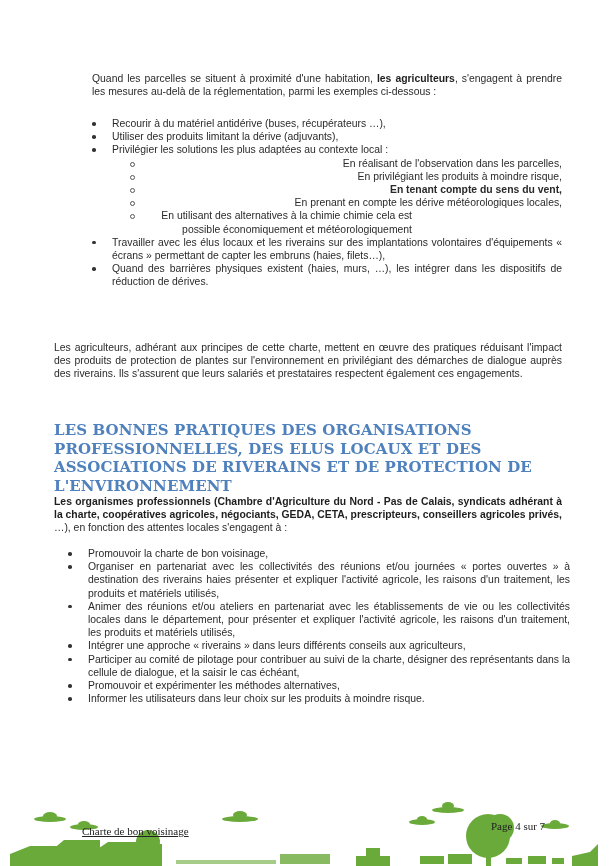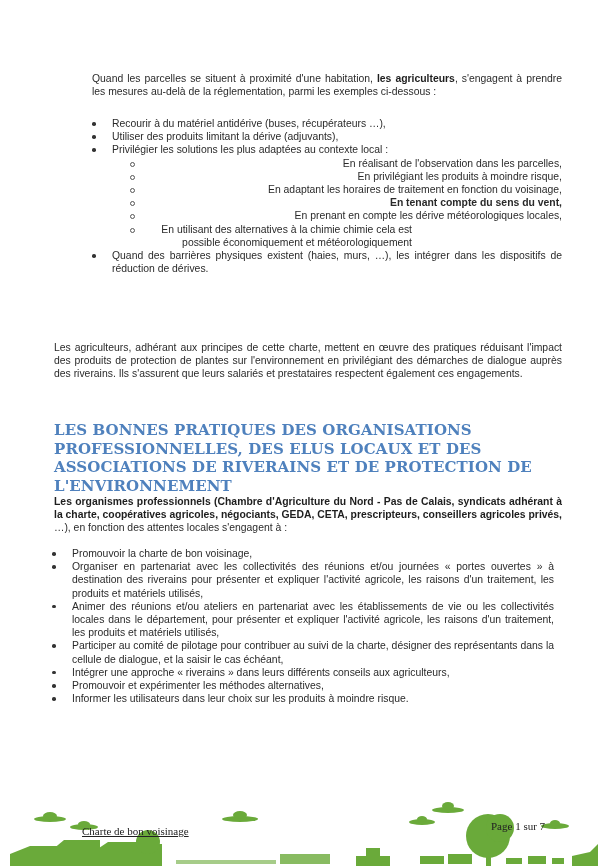--- a/index.html
+++ b/index.html
@@ -48,41 +48,41 @@
   <p class="para" style="left:92px; top:72px; width:470px;"><span>Quand les parcelles se situent à proximité d'une habitation, </span><b>les agriculteurs</b><span>, s'engagent à prendre les mesures au-delà de la réglementation, parmi les exemples ci-dessous :</span></p>
 
   <ul class="bul" style="left:80px; top:117px; width:482px;">
     <li>Recourir à du matériel antidérive (buses, récupérateurs …),</li>
     <li>Utiliser des produits limitant la dérive (adjuvants),</li>
     <li>
       <span>Privilégier les solutions les plus adaptées au contexte local :</span>
       <ul class="sub" style="margin-left:-32px;">
         <li style="position:relative;">En réalisant de l'observation dans les parcelles,</li>
         <li style="position:relative;">En privilégiant les produits à moindre risque,</li>
-        <li style="position:relative;">En adaptant les horaires de traitement en fonction du voisinage,</li>
         <li style="position:relative;font-weight:bold;">En tenant compte du sens du vent,</li>
         <li style="position:relative;">En prenant en compte les dérive météorologiques locales,</li>
         <li style="position:relative; padding-right:150px;">En utilisant des alternatives à la chimie chimie cela est possible économiquement et météorologiquement</li>
       </ul>
     </li>
+    <li>Travailler avec les élus locaux et les riverains sur des implantations volontaires d'équipements « écrans » permettant de capter les embruns (haies, filets…),</li>
     <li>Quand des barrières physiques existent (haies, murs, …), les intégrer dans les dispositifs de réduction de dérives.</li>
   </ul>
 
   <p class="para" style="left:54px; top:341px; width:508px;">Les agriculteurs, adhérant aux principes de cette charte, mettent en œuvre des pratiques réduisant l'impact des produits de protection de plantes sur l'environnement en privilégiant des démarches de dialogue auprès des riverains. Ils s'assurent que leurs salariés et prestataires respectent également ces engagements.</p>
 
   <h2 class="heading">LES BONNES PRATIQUES DES ORGANISATIONS PROFESSIONNELLES, DES ELUS LOCAUX ET DES ASSOCIATIONS DE RIVERAINS ET DE PROTECTION DE L'ENVIRONNEMENT</h2>
 
   <p class="para" style="left:54px; top:495px; width:508px;"><b>Les organismes professionnels (Chambre d'Agriculture du Nord - Pas de Calais, syndicats adhérant à la charte, coopératives agricoles, négociants, GEDA, CETA, prescripteurs, conseillers agricoles privés,</b><span> …), en fonction des attentes locales s'engagent à :</span></p>
 
-  <ul class="bul" style="left:40px; top:547px; width:514px;">
+  <ul class="bul" style="left:56px; top:547px; width:514px;">
     <li>Promouvoir la charte de bon voisinage,</li>
-    <li>Organiser en partenariat avec les collectivités des réunions et/ou journées « portes ouvertes » à destination des riverains pour présenter et expliquer l'activité agricole, les raisons d'un traitement, les produits et matériels utilisés,</li>
+    <li>Organiser en partenariat avec les collectivités des réunions et/ou journées « portes ouvertes » à destination des riverains haies présenter et expliquer l'activité agricole, les raisons d'un traitement, les produits et matériels utilisés,</li>
     <li>Animer des réunions et/ou ateliers en partenariat avec les établissements de vie ou les collectivités locales dans le département, pour présenter et expliquer l'activité agricole, les raisons d'un traitement, les produits et matériels utilisés,</li>
+    <li>Intégrer une approche « riverains » dans leurs différents conseils aux agriculteurs,</li>
     <li>Participer au comité de pilotage pour contribuer au suivi de la charte, désigner des représentants dans la cellule de dialogue, et la saisir le cas échéant,</li>
-    <li>Intégrer une approche « riverains » dans leurs différents conseils aux agriculteurs,</li>
     <li>Promouvoir et expérimenter les méthodes alternatives,</li>
     <li>Informer les utilisateurs dans leur choix sur les produits à moindre risque.</li>
   </ul>
 
   <div class="footer">
     <svg width="612" height="74" viewBox="0 0 612 74">
       <g fill="#6aaa3a">
 
         <ellipse cx="50" cy="27" rx="16" ry="3"></ellipse>
           <ellipse cx="50" cy="24" rx="7" ry="4"></ellipse>
@@ -119,15 +119,15 @@
         <rect x="486" y="55" width="5" height="19"></rect>
         <rect x="506" y="66" width="16" height="6"></rect>
         <rect x="528" y="64" width="18" height="8"></rect>
         <rect x="552" y="66" width="12" height="6"></rect>
 
         <path d="M572 74 L572 64 L590 60 L598 52 L598 74 Z"></path>
       </g>
     </svg>
   </div>
   <div class="footer-left">Charte de bon voisinage</div>
-  <div class="footer-right">Page 1 sur 7</div>
+  <div class="footer-right">Page 4 sur 7</div>
 
 </div>
 
 </body></html>

